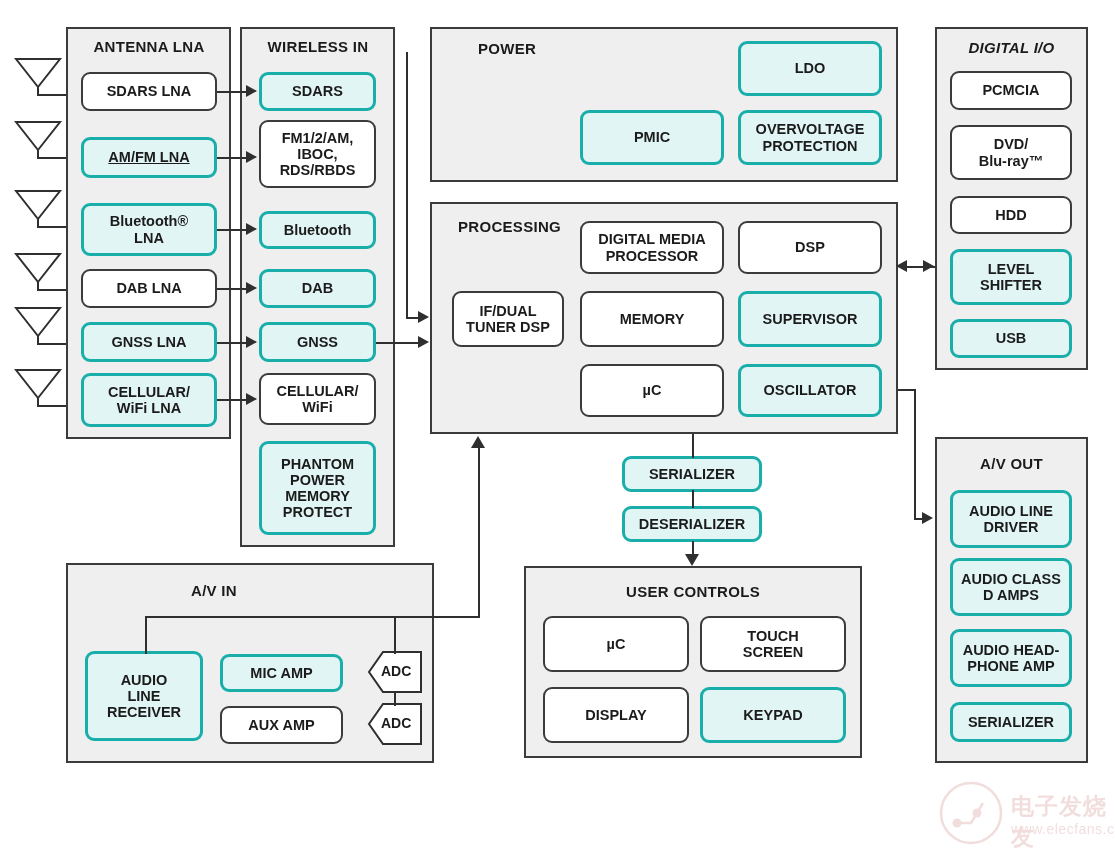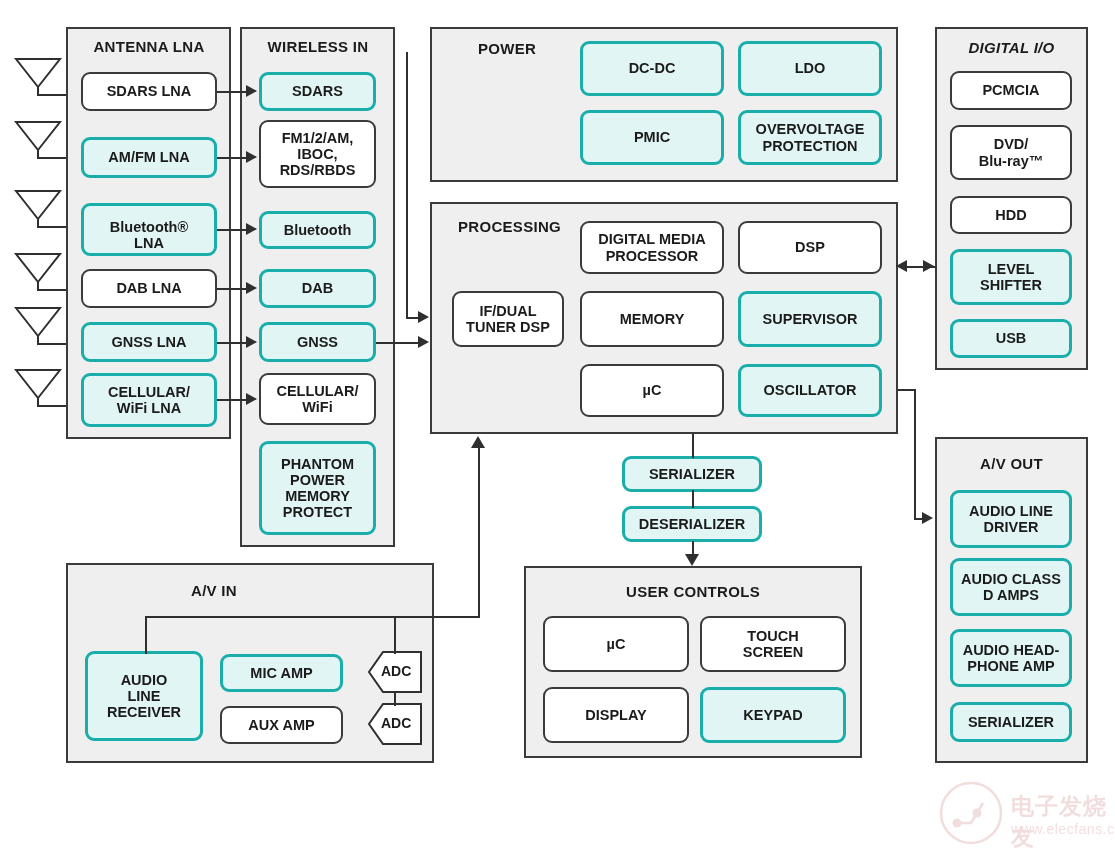--- a/index.html
+++ b/index.html
@@ -181,22 +181,22 @@
     <svg width="62" height="44" viewBox="0 0 62 44">
         <polygon points="2,4 46,4 24,32" fill="#ffffff" stroke="#2f2f2f" stroke-width="2"></polygon>
         <path d="M24,32 L24,40 L60,40" fill="none" stroke="#2f2f2f" stroke-width="2"></path>
       </svg>
   </div>
 
   <div class="panel" style="left:66px; top:27px; width:165px; height:412px;"></div>
   <div class="panel-title" style="left:85px; top:38px; width:128px; text-align:center;">ANTENNA LNA</div>
 
   <div class="block plain" style="left:81px; top:72px; width:136px; height:39px;">SDARS LNA</div>
-  <div class="block teal" style="left:81px; top:137px; width:136px; height:41px;">AM/FM LNA</div>
-  <div class="block teal" style="left:81px; top:203px; width:136px; height:53px; flex-direction:column;justify-content:flex-end;">
+  <div class="block teal" style="left:81px; top:137px; width:136px; height:41px;text-decoration:underline;">AM/FM LNA</div>
+  <div class="block teal" style="left:81px; top:203px; width:136px; height:53px; flex-direction:column;">
     <span>Bluetooth®</span>
     <span>LNA</span>
   </div>
   <div class="block plain" style="left:81px; top:269px; width:136px; height:39px;">DAB LNA</div>
   <div class="block teal" style="left:81px; top:322px; width:136px; height:40px;">GNSS LNA</div>
   <div class="block teal" style="left:81px; top:373px; width:136px; height:54px; flex-direction:column;">
     <span>CELLULAR/</span>
     <span>WiFi LNA</span>
   </div>
 
@@ -219,21 +219,20 @@
   <div class="block teal" style="left:259px; top:441px; width:117px; height:94px; flex-direction:column;">
     <span>PHANTOM</span>
     <span>POWER</span>
     <span>MEMORY</span>
     <span>PROTECT</span>
   </div>
 
   <div class="panel" style="left:430px; top:27px; width:468px; height:155px;"></div>
   <div class="panel-title" style="left:478px; top:40px;">POWER</div>
 
-  <div class="block teal" style="left:580px; top:41px; width:144px; height:55px;">DC-DC</div>
   <div class="block teal" style="left:738px; top:41px; width:144px; height:55px;">LDO</div>
   <div class="block teal" style="left:580px; top:110px; width:144px; height:55px;">PMIC</div>
   <div class="block teal" style="left:738px; top:110px; width:144px; height:55px; flex-direction:column;">
     <span>OVERVOLTAGE</span>
     <span>PROTECTION</span>
   </div>
 
   <div class="panel" style="left:430px; top:202px; width:468px; height:232px;"></div>
   <div class="panel-title" style="left:458px; top:218px;">PROCESSING</div>
 

